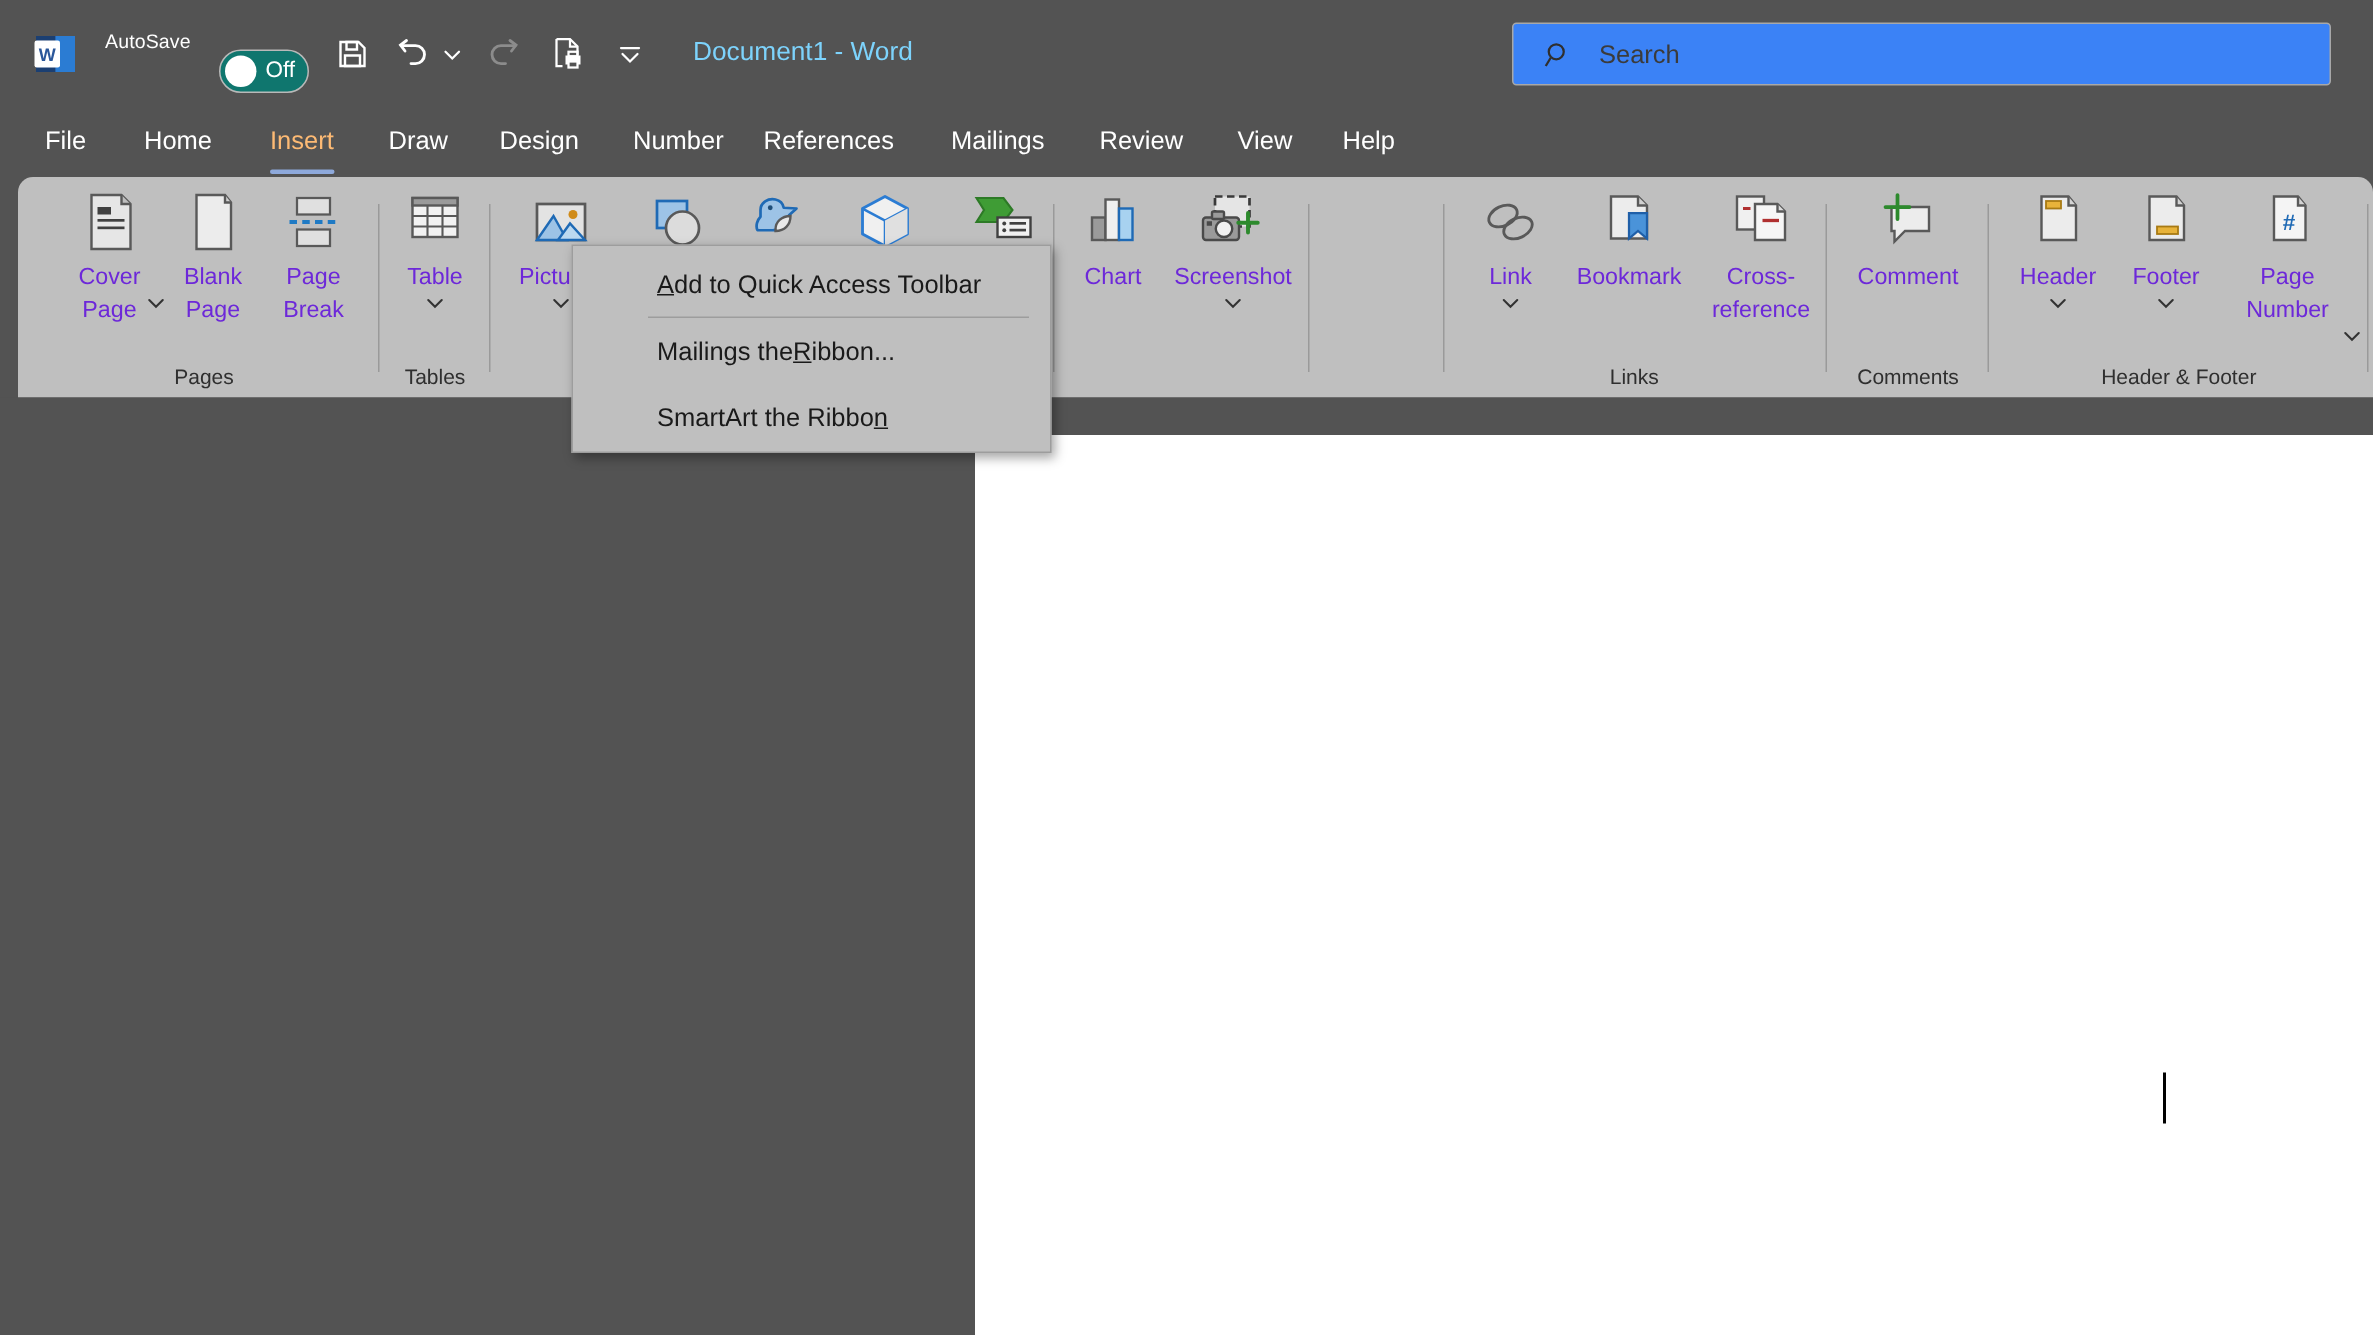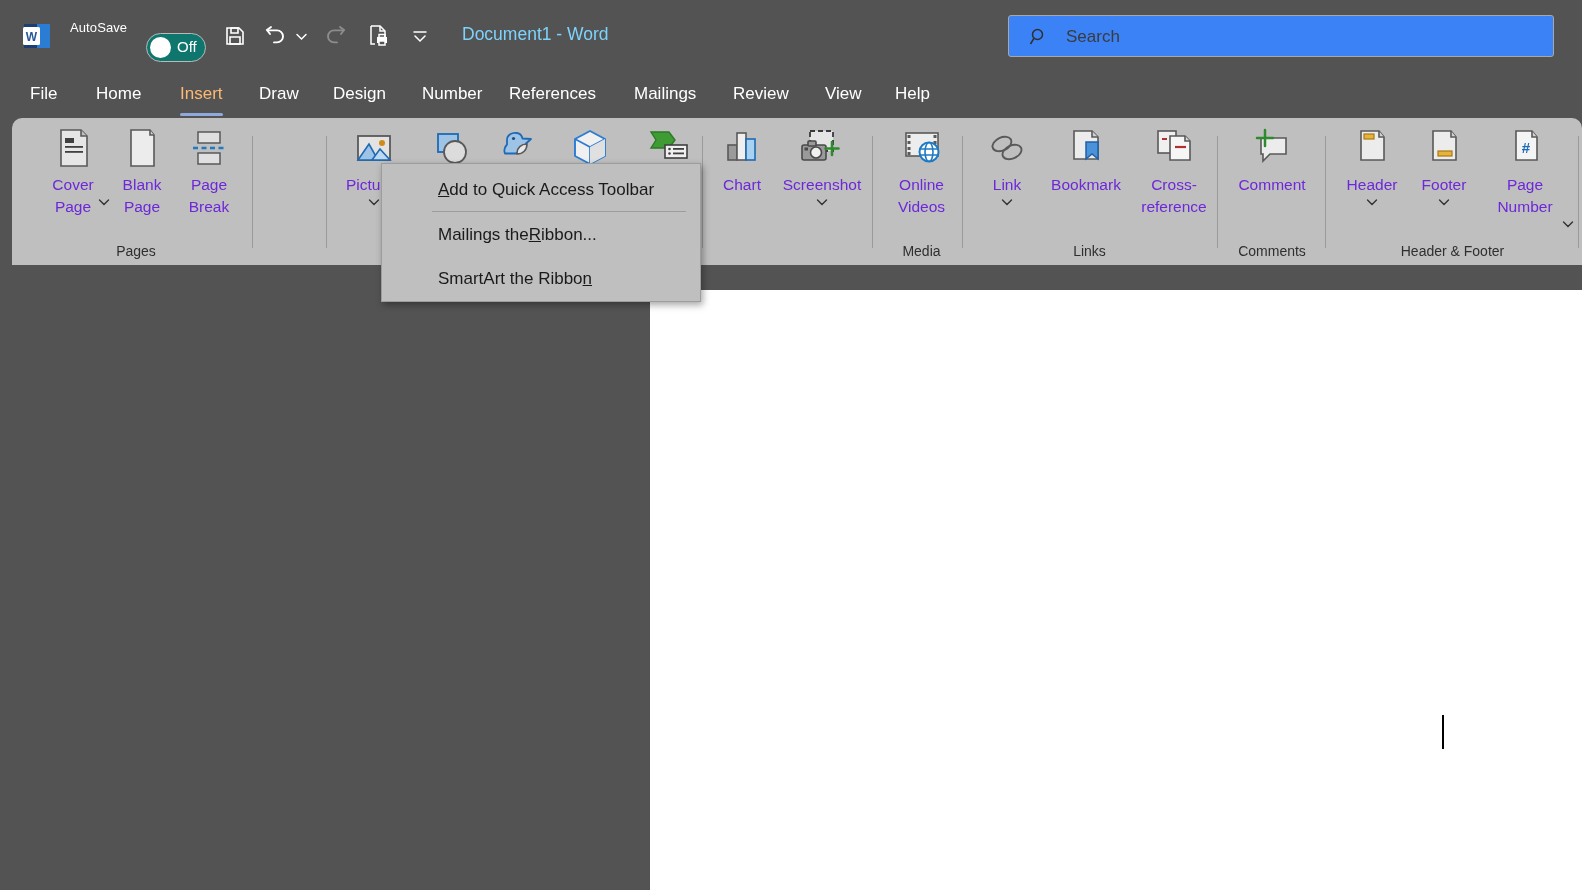--- a/index.html
+++ b/index.html
@@ -272,20 +272,36 @@
             <rect x="11" y="27" width="22" height="11" fill="#e0e0e0" stroke="#595959" stroke-width="1.5"></rect>
             <path d="M6 22 H38" stroke="#1f7ac4" stroke-width="2.6" stroke-dasharray="5 3.5"></path>
           </svg>
         </div>
         <div class="rlabel">Page
 Break</div>
       </div>
       <div class="rgroup-label">Pages</div>
     </div>
 
+    <div class="rgroup" style="left:240px;width:76px">
+      <div class="rbtn" style="left:0;width:76px">
+        <div class="ricon">
+          <svg width="44" height="44" viewBox="0 0 44 44">
+            <rect x="7" y="6" width="30" height="26" fill="#f2f2f2" stroke="#595959" stroke-width="1.6"></rect>
+            <rect x="7" y="6" width="30" height="5" fill="#9a9a9a" stroke="#595959" stroke-width="1.6"></rect>
+            <path d="M17 11 V32 M27 11 V32 M7 18 H37 M7 25 H37" stroke="#595959" stroke-width="1.4"></path>
+          </svg>
+        </div>
+        <div class="rlabel">Table</div>
+        <svg class="chev" style="position:absolute;left:32px;top:72px" width="12" height="8" viewBox="0 0 12 8" fill="none" stroke="#333" stroke-width="1.4" stroke-linecap="round">
+            <path d="M1.5 2 L6 6.5 L10.5 2"></path>
+          </svg>
+      </div>
+      <div class="rgroup-label">Tables</div>
+    </div>
 
     <div class="rgroup" style="left:316px;width:374px">
 
       <div class="rbtn" style="left:6px;width:80px">
         <div class="ricon">
           <svg width="44" height="44" viewBox="0 0 44 44">
             <rect x="6" y="10" width="32" height="24" fill="#e3e3e3" stroke="#595959" stroke-width="1.8"></rect>
             <circle cx="30" cy="17" r="3" fill="#d08b19"></circle>
             <path d="M6 34 L17 18 L26 34 Z" fill="#9dc3e6" stroke="#1f6ab5" stroke-width="1.6"></path>
             <path d="M20 34 L28 23 L38 34 Z" fill="#bcd9f0" stroke="#1f6ab5" stroke-width="1.6"></path>
@@ -369,43 +385,20 @@
             <path d="M36 16 V29 M29.5 22.5 H42.5" stroke="#2d8a2d" stroke-width="2.6" stroke-linecap="round"></path>
           </svg>
         </div>
         <div class="rlabel">Screenshot</div>
         <svg class="chev" style="position:absolute;left:48px;top:72px" width="12" height="8" viewBox="0 0 12 8" fill="none" stroke="#333" stroke-width="1.4" stroke-linecap="round">
             <path d="M1.5 2 L6 6.5 L10.5 2"></path>
           </svg>
       </div>
     </div>
 
-    <div class="rgroup" style="left:862px;width:95px">
-      <div class="rbtn" style="left:0;width:95px">
-        <div class="ricon">
-          <svg width="48" height="44" viewBox="0 0 48 44">
-            <rect x="8" y="7" width="32" height="23" fill="#ededed" stroke="#595959" stroke-width="1.6"></rect>
-            <g fill="#595959">
-              <rect x="9.5" y="9" width="3" height="3"></rect>
-                <rect x="9.5" y="15" width="3" height="3"></rect>
-                <rect x="9.5" y="21" width="3" height="3"></rect>
-                <rect x="9.5" y="26" width="3" height="3"></rect>
-              <rect x="35.5" y="9" width="3" height="3"></rect>
-                <rect x="35.5" y="15" width="3" height="3"></rect>
-            </g>
-            <circle cx="31" cy="26" r="9.5" fill="#ffffff" stroke="#1f7ac4" stroke-width="2"></circle>
-            <ellipse cx="31" cy="26" rx="4" ry="9.5" fill="none" stroke="#1f7ac4" stroke-width="1.6"></ellipse>
-            <path d="M21.7 23 H40.3 M21.7 29 H40.3" stroke="#1f7ac4" stroke-width="1.6"></path>
-          </svg>
-        </div>
-        <div class="rlabel">Online
-Videos</div>
-      </div>
-      <div class="rgroup-label">Media</div>
-    </div>
 
     <div class="rgroup" style="left:950px;width:255px">
       <div class="rbtn" style="left:10px;width:70px">
         <div class="ricon">
           <svg width="44" height="44" viewBox="0 0 44 44">
             <ellipse cx="17" cy="18" rx="10" ry="6.5" transform="rotate(-25 17 18)" fill="none" stroke="#595959" stroke-width="1.9"></ellipse>
             <ellipse cx="27" cy="26" rx="10" ry="6.5" transform="rotate(-25 27 26)" fill="none" stroke="#595959" stroke-width="1.9"></ellipse>
           </svg>
         </div>
         <div class="rlabel">Link</div>

